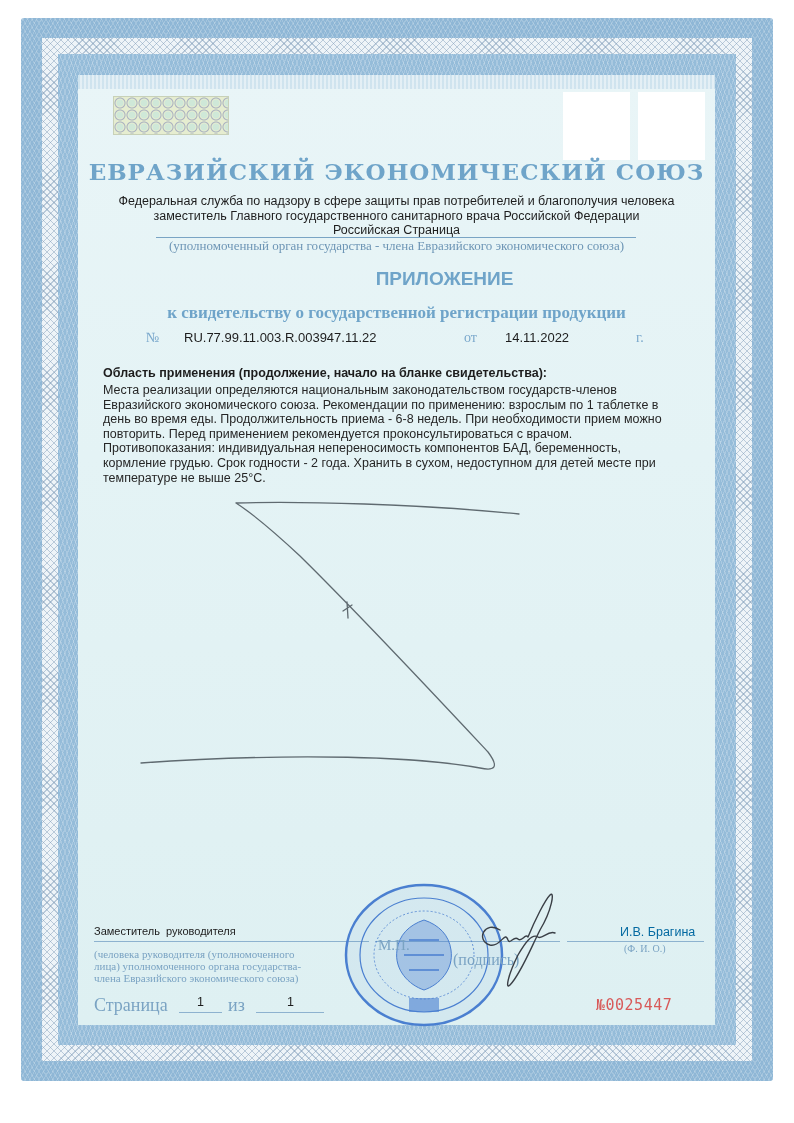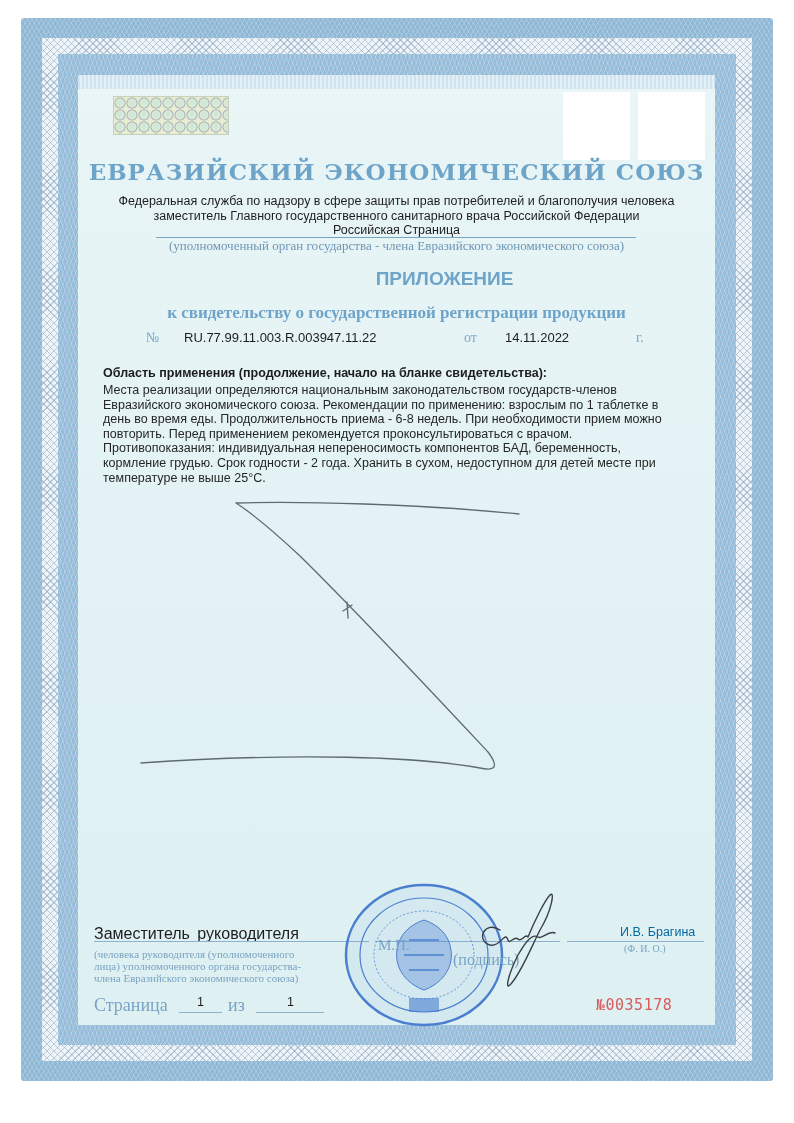--- a/index.html
+++ b/index.html
@@ -96,21 +96,21 @@
   }
   .scope-body {
     position: absolute; left: 103px; top: 383px; width: 600px;
     font-size: 12.5px; line-height: 14.6px; color: #262626;
   }
   .scope-body div { white-space: nowrap; }
 
   .cancel-mark { position: absolute; left: 0; top: 0; width: 794px; height: 1123px; pointer-events: none; }
 
   
-  .position-label { position: absolute; left: 94px; top: 925px; font-size: 16px; color: #1d1d1d; word-spacing: 3px; }
+  .position-label { position: absolute; left: 94px; top: 925px; font-size: 11px; color: #1d1d1d; word-spacing: 3px; }
   .name-value { position: absolute; left: 620px; top: 925px; font-size: 12.5px; color: #0369a1; }
   .sig-rule-left { position: absolute; left: 94px; width: 275px; top: 941px; height: 1px; background: #8db2cf; }
   .sig-rule-mid { position: absolute; left: 375px; width: 185px; top: 941px; height: 1px; background: #8db2cf; }
   .sig-rule-right { position: absolute; left: 567px; width: 137px; top: 941px; height: 1px; background: #8db2cf; }
   .fio-caption { position: absolute; left: 624px; top: 943px; font-family: "Liberation Serif", serif; font-size: 10px; color: #7aa3c3; }
   .sign-caption { position: absolute; left: 453px; top: 951px; font-family: "Liberation Serif", serif; font-size: 16px; color: #7aa3c3; }
   .mp-label { position: absolute; left: 378px; top: 937px; font-family: "Liberation Serif", serif; font-size: 15px; color: #7aa3c3; }
   .position-caption {
     position: absolute; left: 94px; top: 948px; width: 280px;
     font-family: "Liberation Serif", serif; font-size: 11px; line-height: 12px; color: #7aa3c3;
@@ -192,21 +192,21 @@
 
 <div class="page-row">
   <span class="page-label">Страница</span>
   <span class="page-blank a"></span>
   <span class="page-num a">1</span>
   <span class="page-of">из</span>
   <span class="page-blank b"></span>
   <span class="page-num b">1</span>
 </div>
 
-<div class="serial">№0035178</div>
+<div class="serial">№0025447</div>
 
 <svg class="stamp" viewBox="0 0 170 150">
   <ellipse cx="85" cy="75" rx="78" ry="70" fill="rgba(90,140,210,0.08)" stroke="#4a7fd0" stroke-width="2.5"></ellipse>
   <ellipse cx="85" cy="75" rx="64" ry="57" fill="none" stroke="#4a7fd0" stroke-width="1.2"></ellipse>
   <ellipse cx="85" cy="75" rx="50" ry="44" fill="none" stroke="#4a7fd0" stroke-width="0.8" stroke-dasharray="2 2"></ellipse>
   <path d="M85 40 C70 45 60 55 58 70 C55 90 70 105 85 110 C100 105 115 90 112 70 C110 55 100 45 85 40 Z" fill="rgba(74,127,208,0.35)" stroke="#4a7fd0" stroke-width="1"></path>
   <path d="M70 60 L100 60 M65 75 L105 75 M70 90 L100 90" stroke="#4a7fd0" stroke-width="1.5"></path>
   <rect x="70" y="118" width="30" height="14" fill="#4a7fd0" opacity="0.6"></rect>
 </svg>
 <div class="mp-label">М.П.</div>

